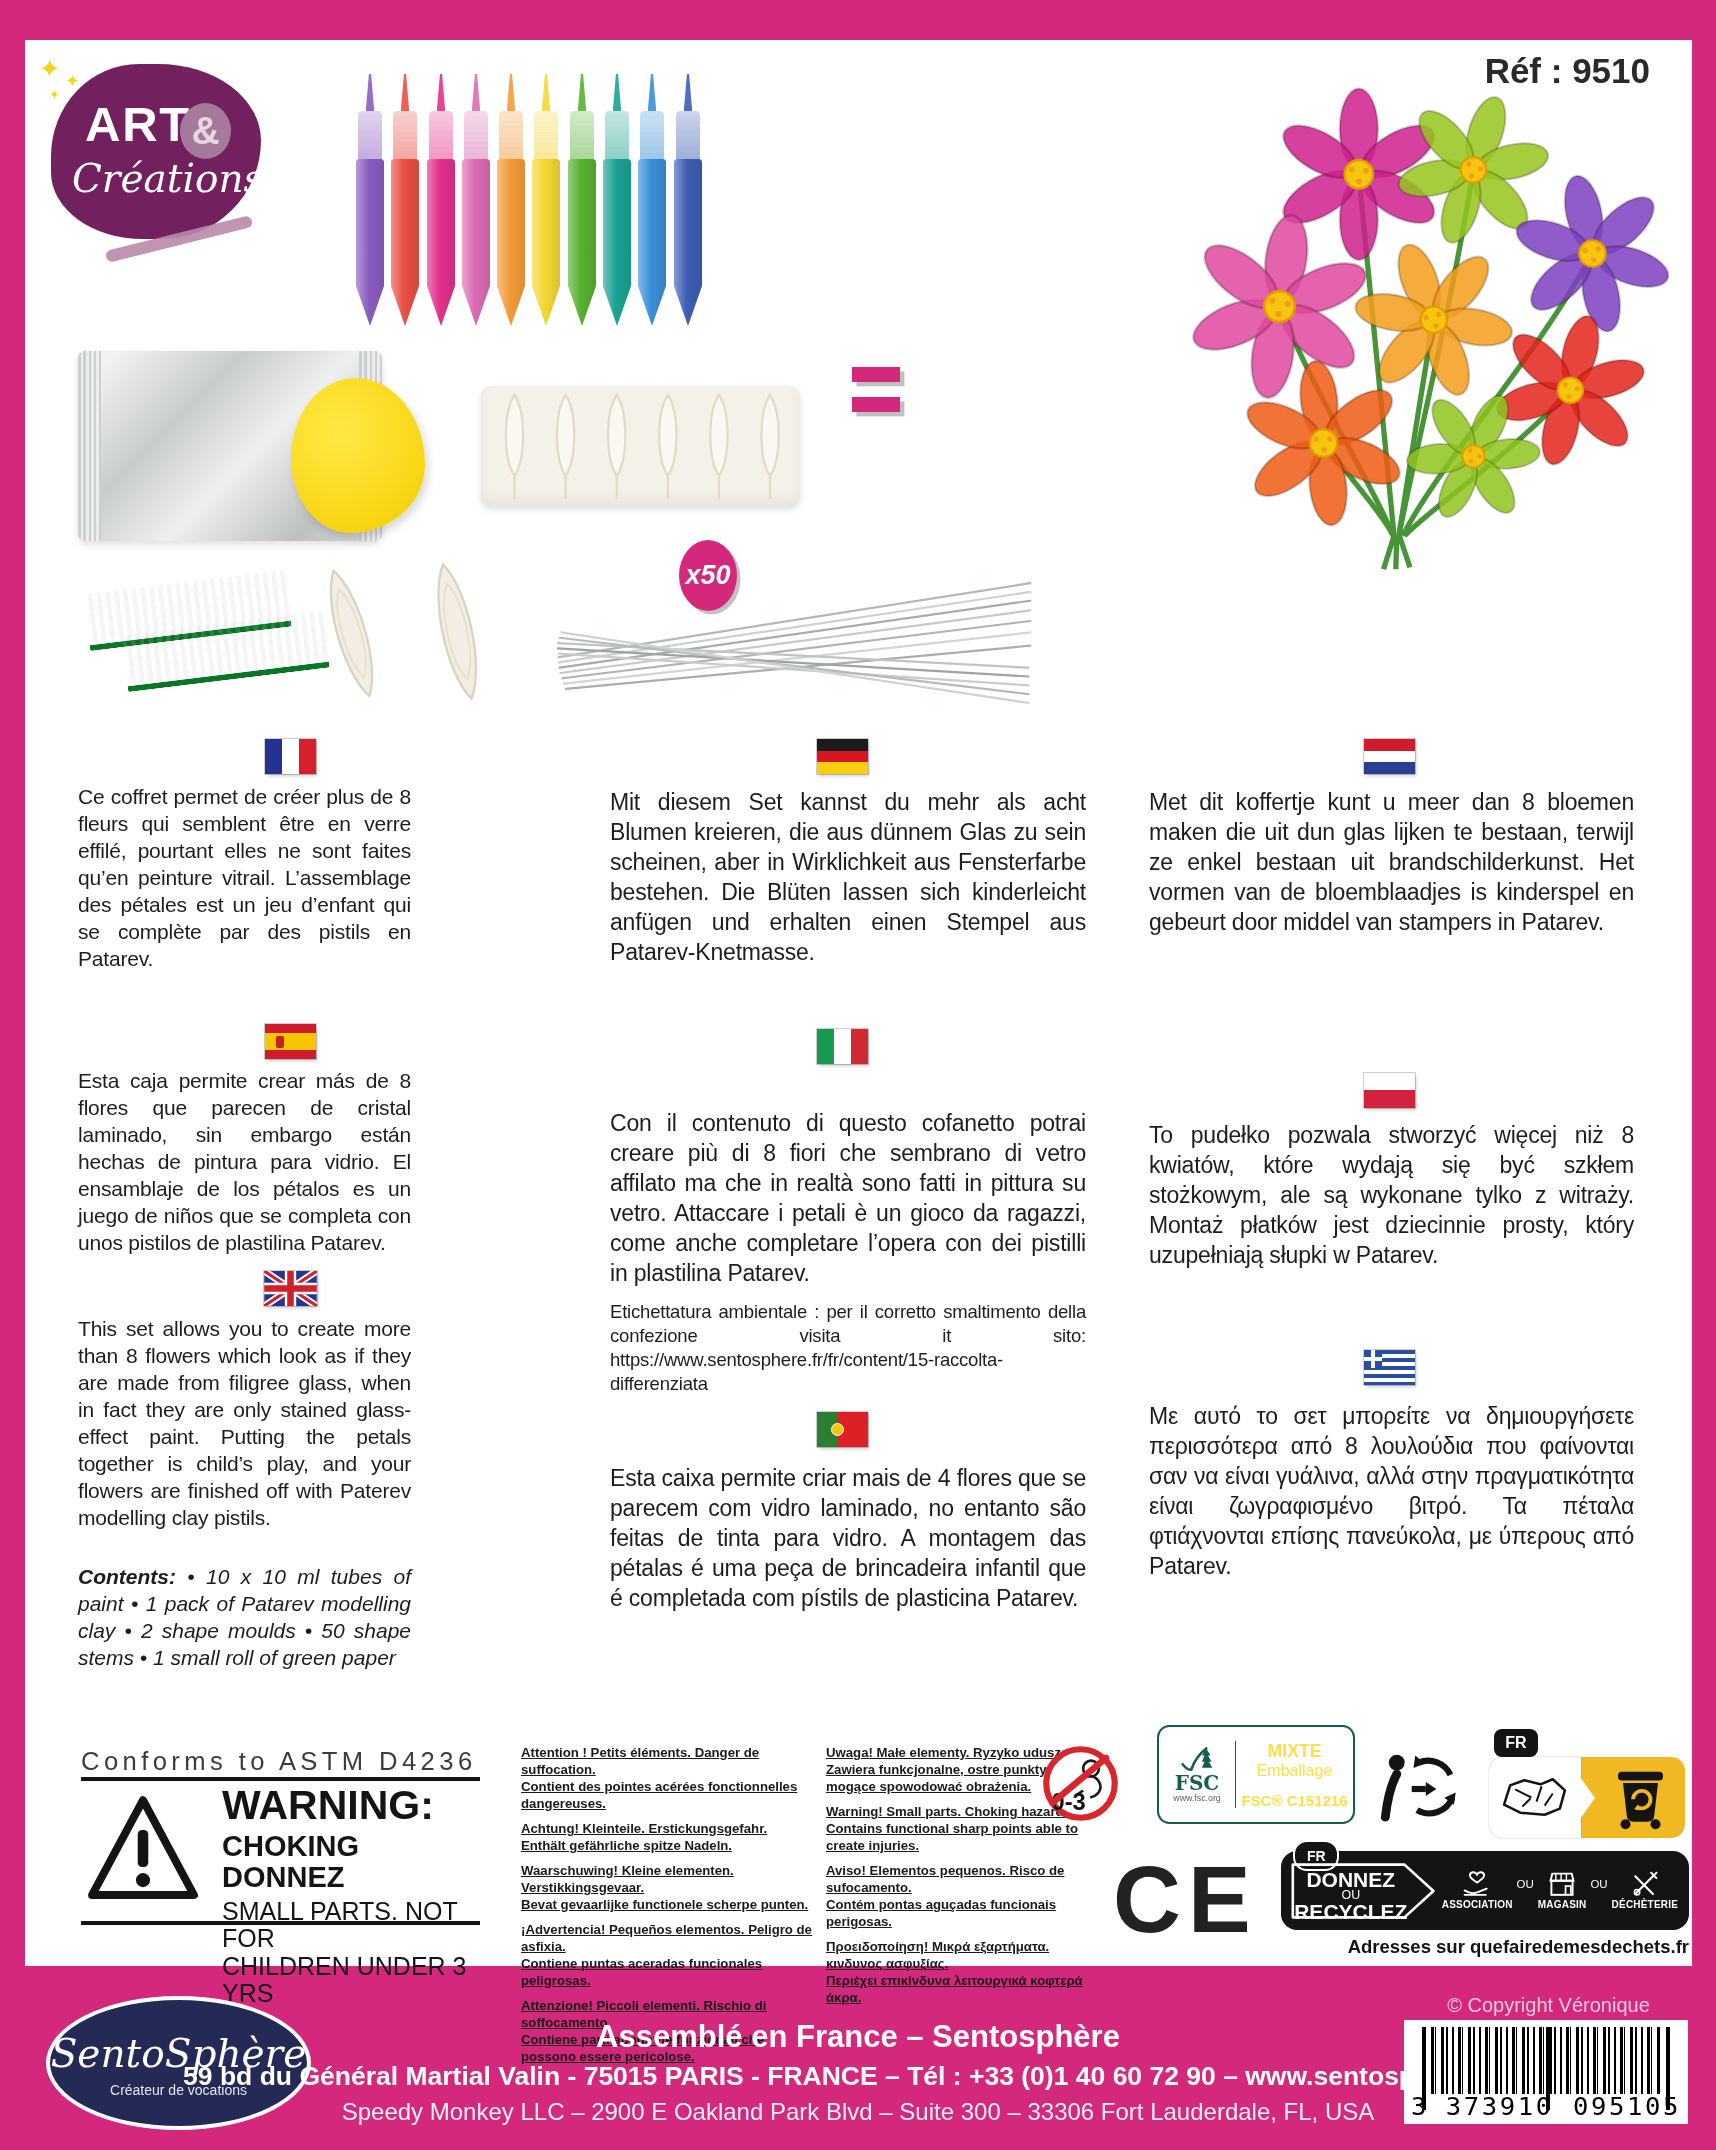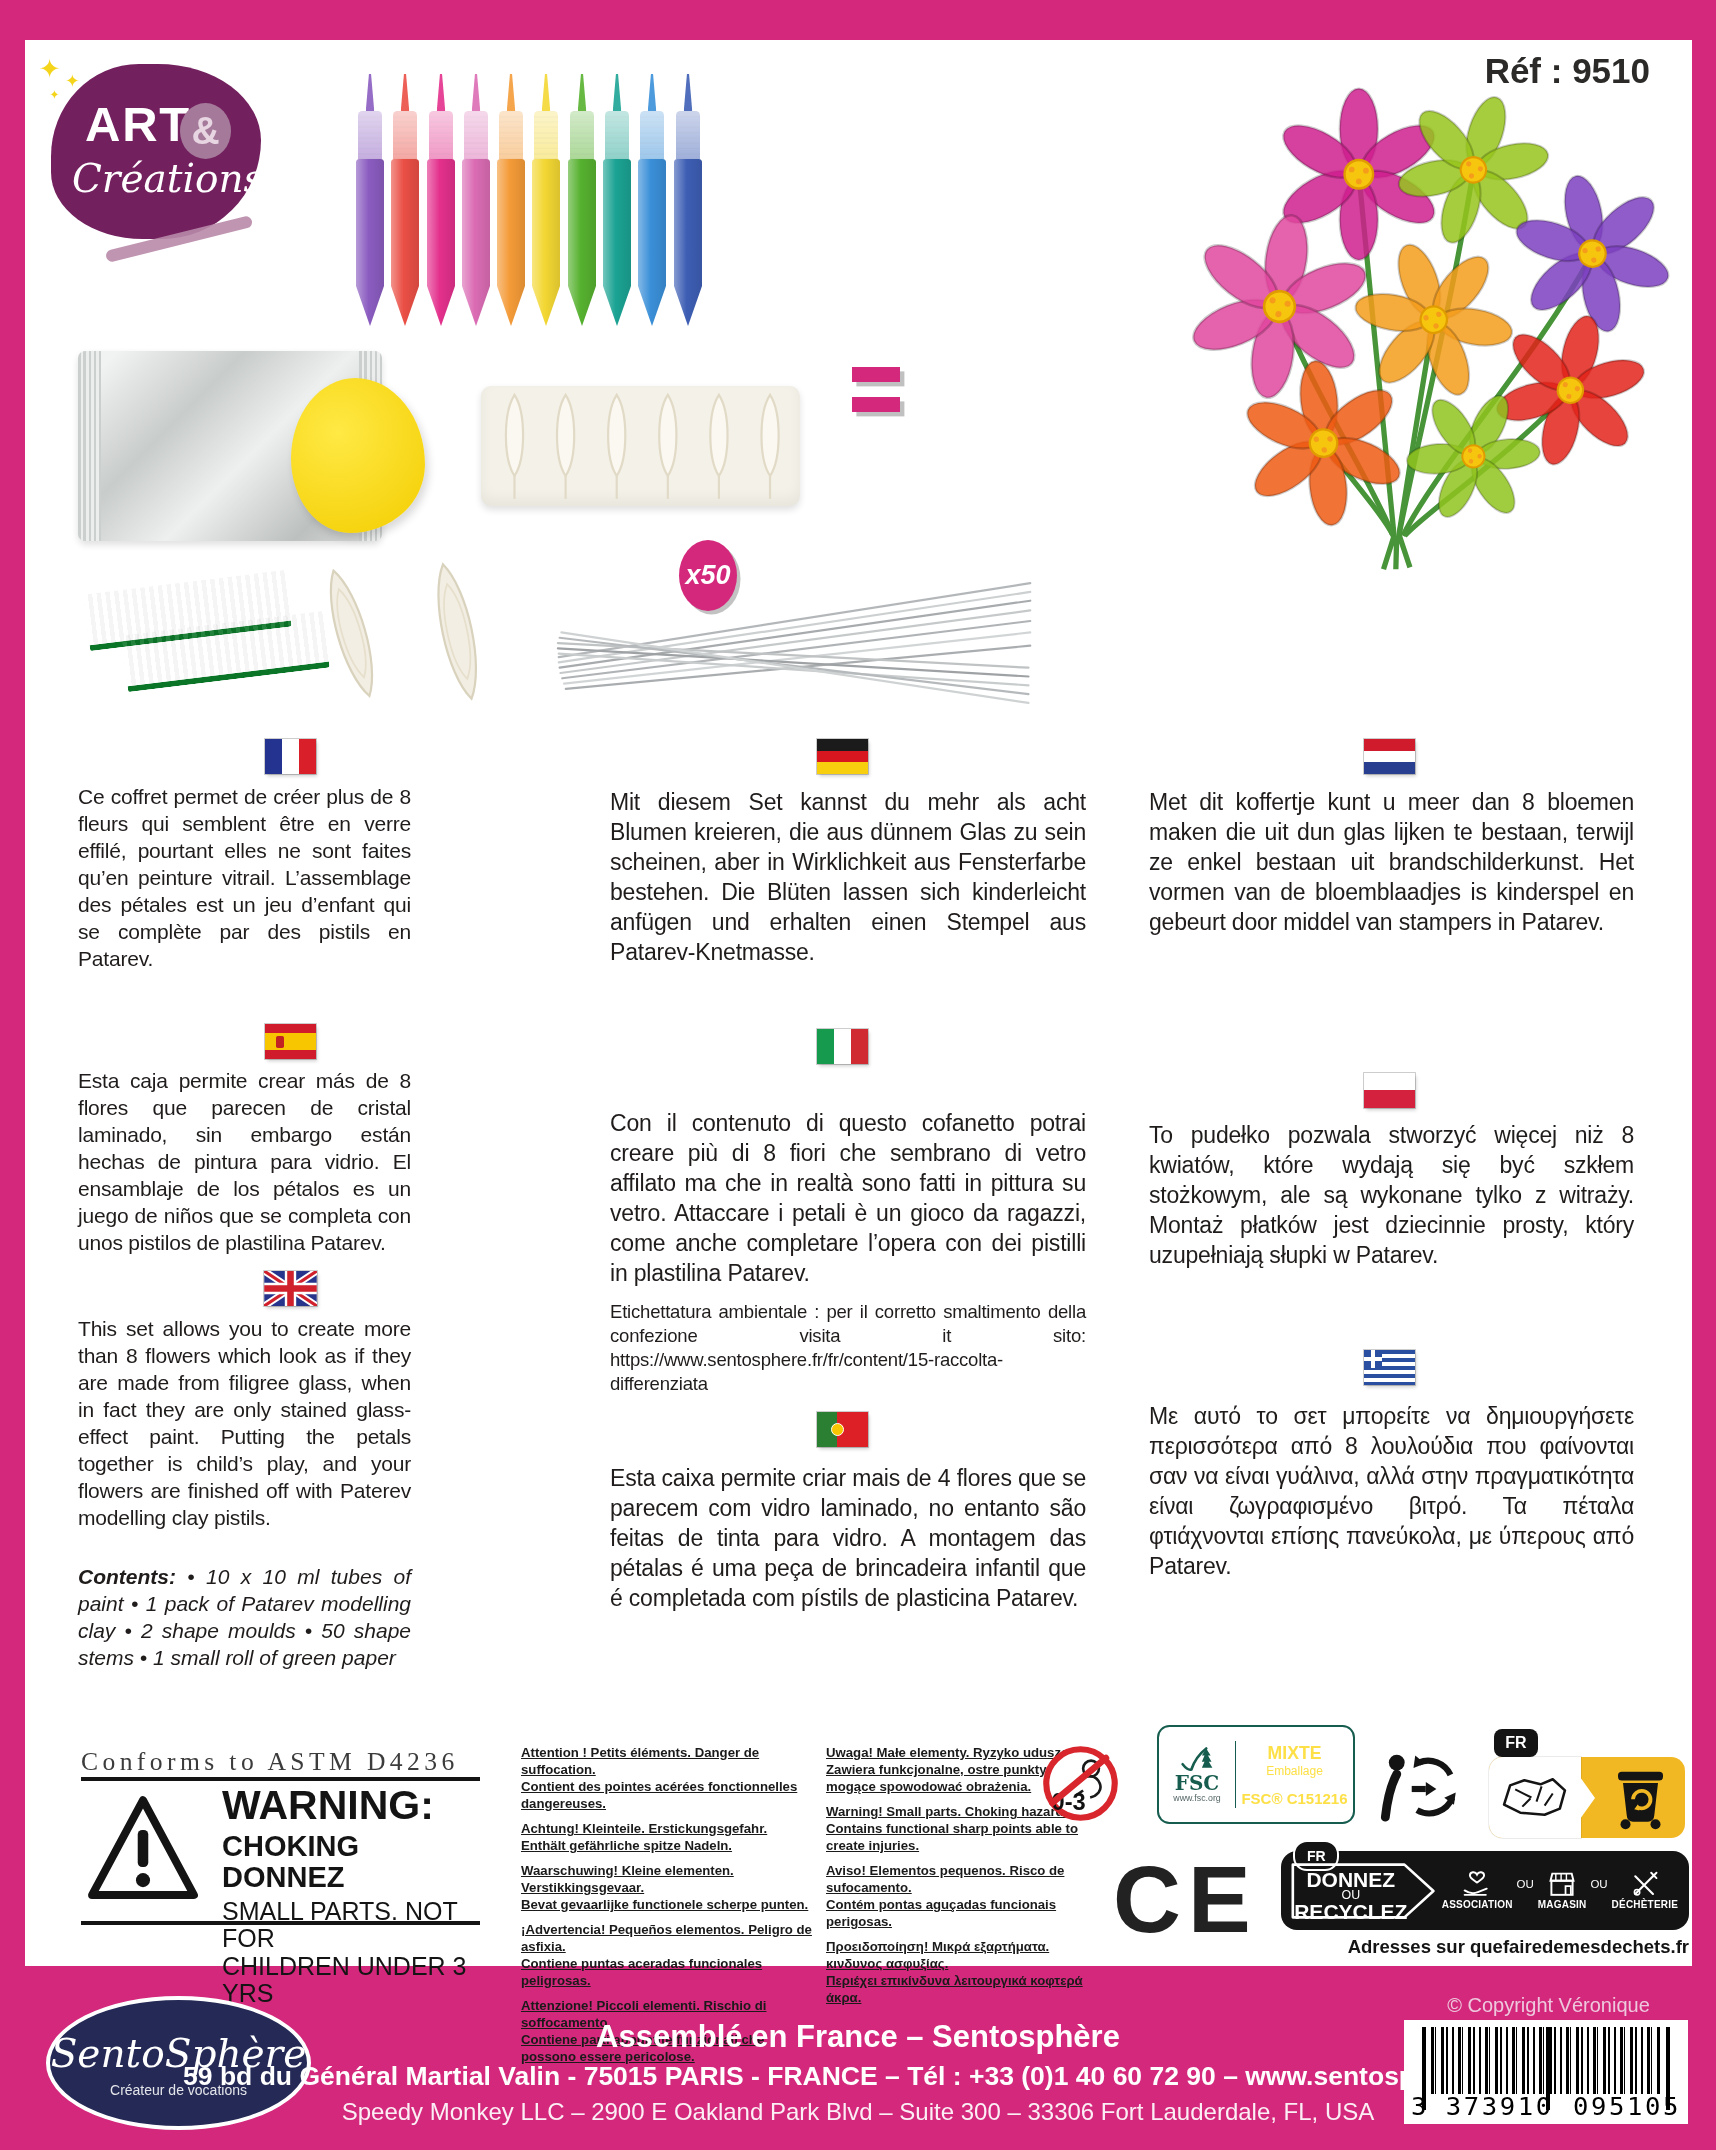--- a/index.html
+++ b/index.html
@@ -78,40 +78,40 @@
   .f-uk svg{display:block;}
 
   
   .para{position:absolute;font-size:21px;line-height:27px;text-align:justify;letter-spacing:-0.2px;color:#1f1c1b;margin:0;}
   .para.mid{font-size:23px;line-height:30px;}
   .para.env{font-size:18.5px;line-height:24px;}
   .contents{position:absolute;font-size:21px;line-height:27px;font-style:italic;text-align:justify;margin:0;}
   .contents b{font-weight:700;}
 
   
-  .astm{left:81px;top:1747px;width:415px;font-size:25.6px;letter-spacing:4.4px;color:#3c3c3c;font-family:Liberation Serif, serif;}
+  .astm{left:81px;top:1747px;width:415px;font-size:25.6px;letter-spacing:4.4px;color:#3c3c3c;}
   .rule{position:absolute;left:81px;width:399px;height:3.5px;background:#141414;}
   .warnbox{left:222px;top:1784px;width:265px;color:#141414;}
   .warnbox .w1{font-size:41px;font-weight:700;line-height:1.05;}
   .warnbox .w2{font-size:29px;font-weight:700;line-height:1.1;margin-top:3.5px;}
   .warnbox .w3{font-size:25px;line-height:1.1;margin-top:3.5px;}
   .warnbox .w4{font-size:25px;line-height:1.1;}
 
   .swcol{position:absolute;font-size:13.2px;line-height:17px;font-weight:700;color:#1a1a1a;}
   .swcol p{margin:0 0 8px 0;text-decoration:underline;}
 
   
   .fscbox{left:1157px;top:1725px;width:198px;height:99px;border:2.6px solid #175d4f;border-radius:12.4px;
       box-sizing:border-box;display:flex;align-items:center;}
   .fsc-l{width:76px;text-align:center;border-right:1.8px solid #175d4f;padding:3.5px 0;}
   .fsc-l .fscword{font-family:"DejaVu Serif",serif;font-weight:700;font-size:20px;color:#175d4f;line-height:1;}
   .fsc-l .fscurl{font-size:8.8px;color:#566;line-height:1.3;}
   .fsc-r{flex:1;text-align:center;color:#fde047;}
   .fsc-r .m1{font-size:17.6px;font-weight:700;}
-  .fsc-r .m2{font-size:12px;}
+  .fsc-r .m2{font-size:16px;}
   .fsc-r .m3{font-size:15px;font-weight:700;margin-top:12px;}
 
   .infotri-fr{left:1494px;top:1729px;width:44px;height:28px;background:#141414;border-radius:8px;
       color:#fff;font-size:16px;font-weight:700;display:flex;align-items:center;justify-content:center;}
   .infotri{left:1489px;top:1757px;width:196px;height:81px;background:#f2b824;border-radius:14px;}
   .infotri .white{position:absolute;left:0;top:0;width:92px;height:81px;background:#fff;
       border-radius:14px 0 0 14px;box-shadow:0 0 0 0.9px rgba(0,0,0,.08);}
   .infotri .white:after{content:"";position:absolute;right:-14px;top:50%;transform:translateY(-50%);
       border-left:15px solid #fff;border-top:21px solid transparent;border-bottom:21px solid transparent;}
 

